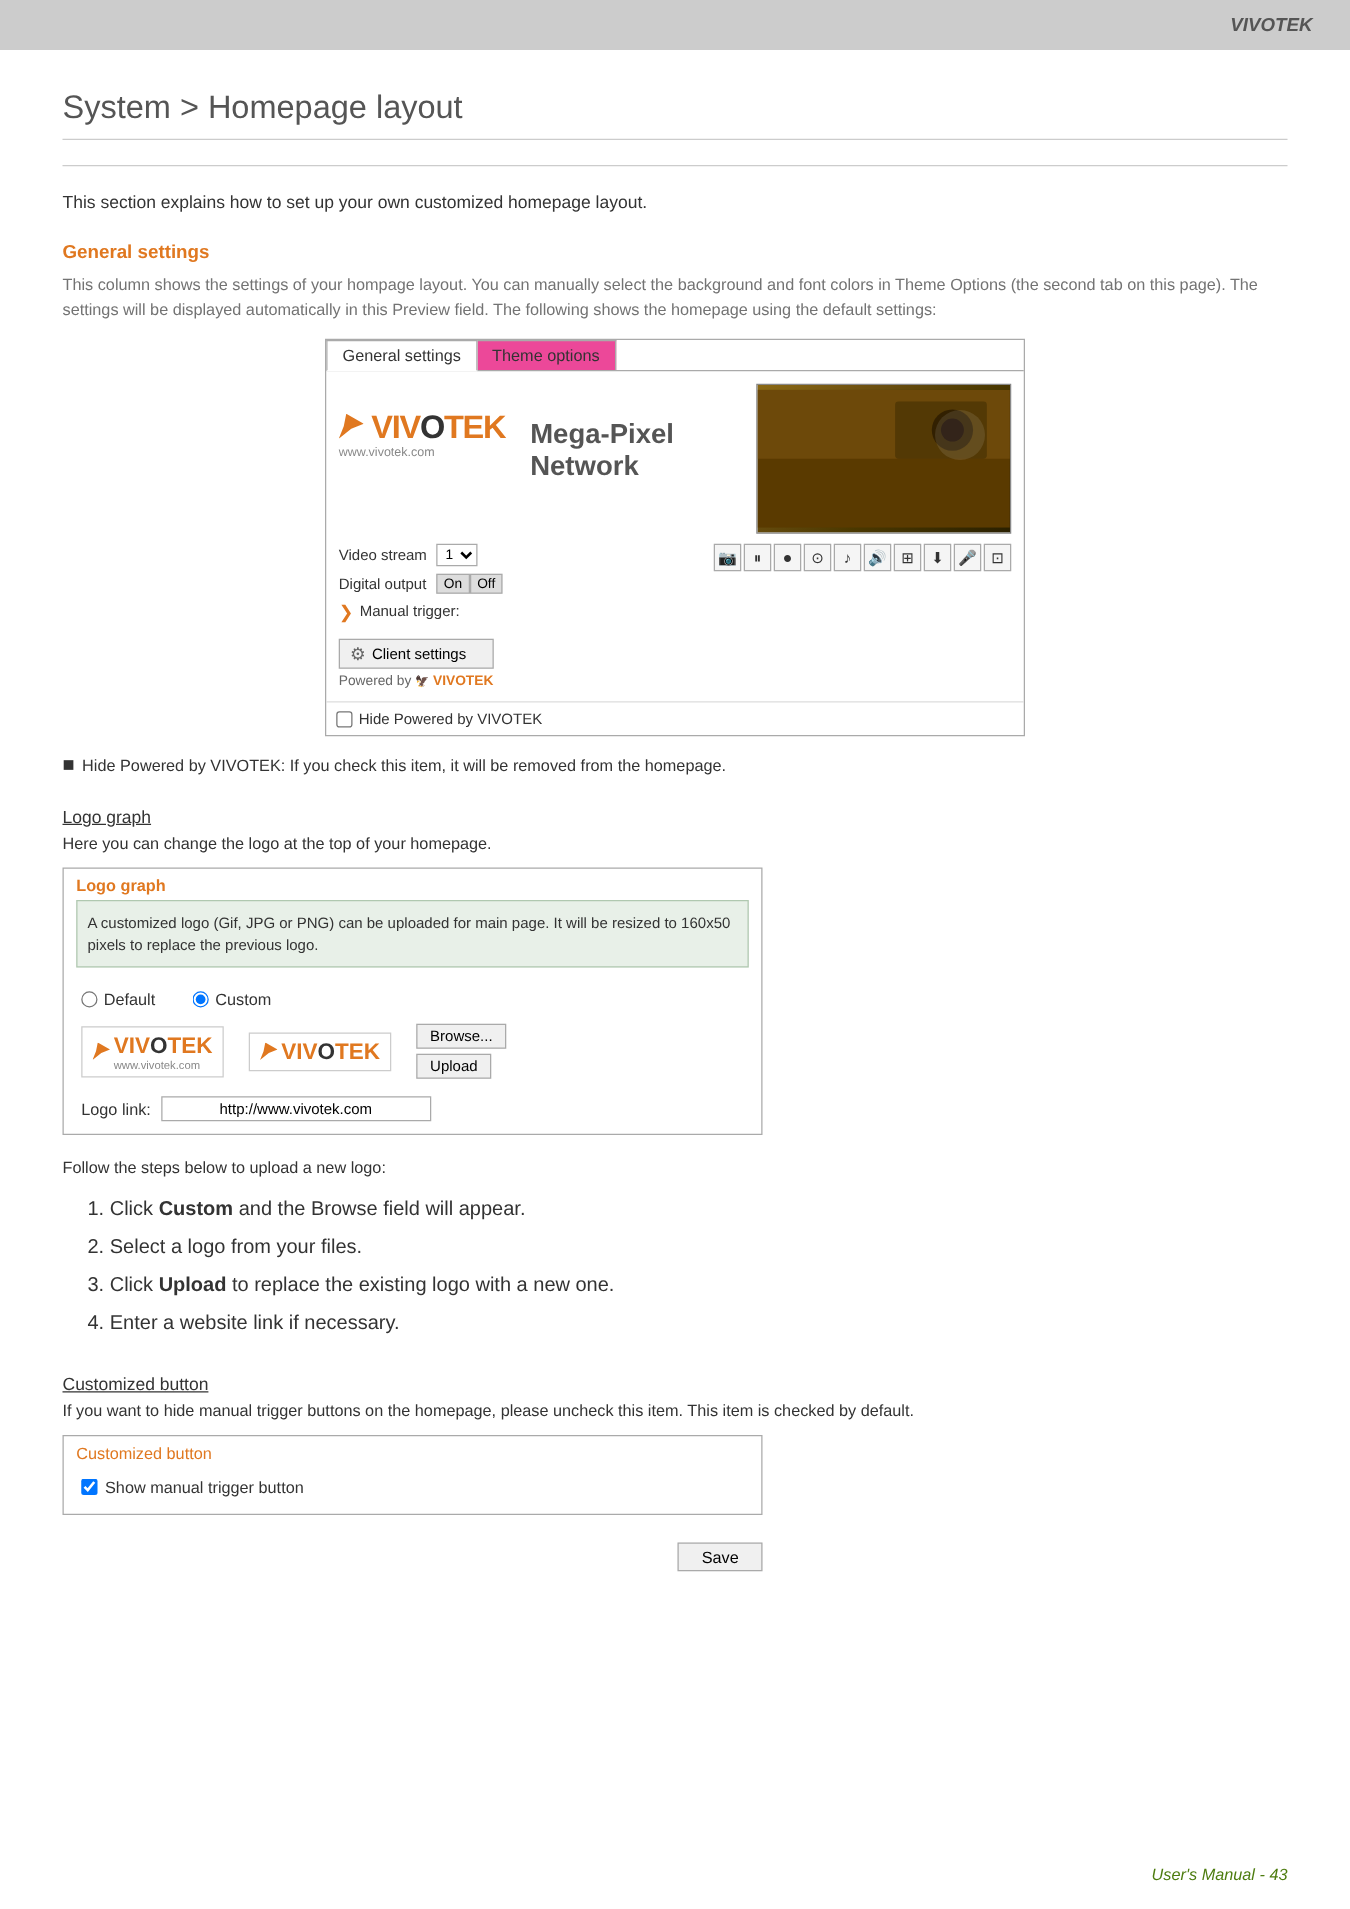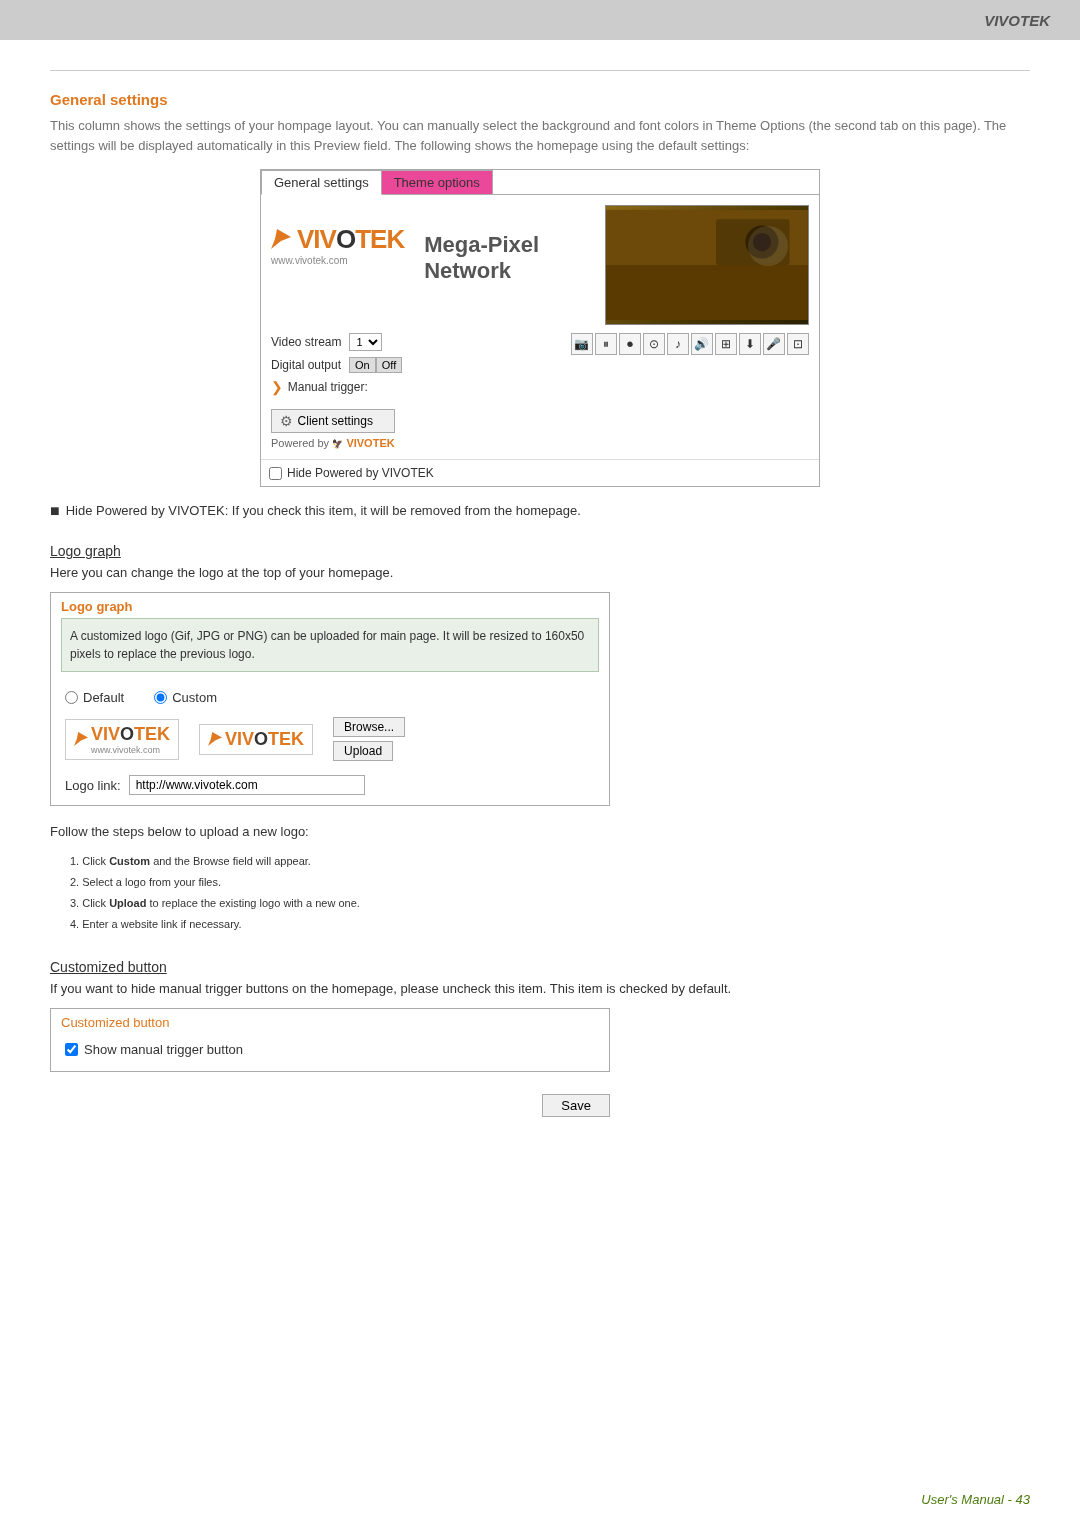--- a/index.html
+++ b/index.html
@@ -405,26 +405,27 @@
       align-items: center;
       gap: 8px;
       padding: 4px 14px 10px 14px;
       font-size: 13px;
     }
 
     .logo-link-input {
       border: 1px solid #aaa;
       padding: 2px 6px;
       font-size: 12px;
-      width: 236px;
+      width: 216px;
+      text-align: center;
     }
 
     
     .steps-list {
-      font-size: 11px;
+      font-size: 16px;
       margin-bottom: 24px;
       line-height: 1.9;
       padding-left: 0;
       list-style: none;
     }
     .steps-list li {
       padding-left: 20px;
     }
 
     
@@ -485,22 +486,24 @@
   </style>
 </head>
 <body>
 
 <div class="top-bar">
   <span class="top-bar-brand">VIVOTEK</span>
 </div>
 
 <div class="main-content">
 
+  <h1 class="page-title">System &gt; Homepage layout</h1>
   <hr class="hr-line">
 
+  <p class="intro-text">This section explains how to set up your own customized homepage layout.</p>
 
   <div class="section-heading">General settings</div>
   <p class="section-desc">This column shows the settings of your hompage layout. You can manually select the background and font colors in Theme Options (the second tab on this page). The settings will be displayed automatically in this Preview field. The following shows the homepage using the default settings:</p>
 
   <div class="preview-panel">
     <div class="preview-tabs">
       <div class="preview-tab active">General settings</div>
       <div class="preview-tab">Theme options</div>
     </div>
     <div class="preview-body">

